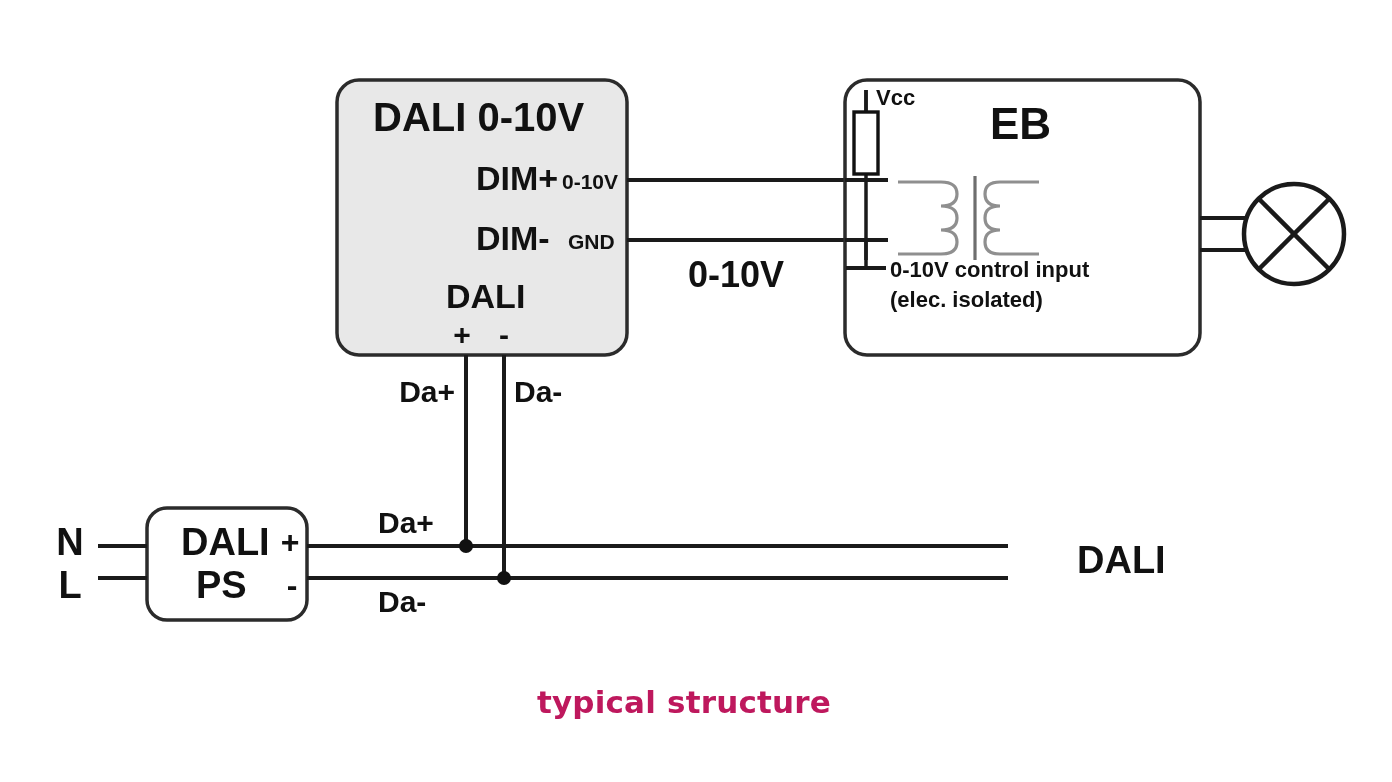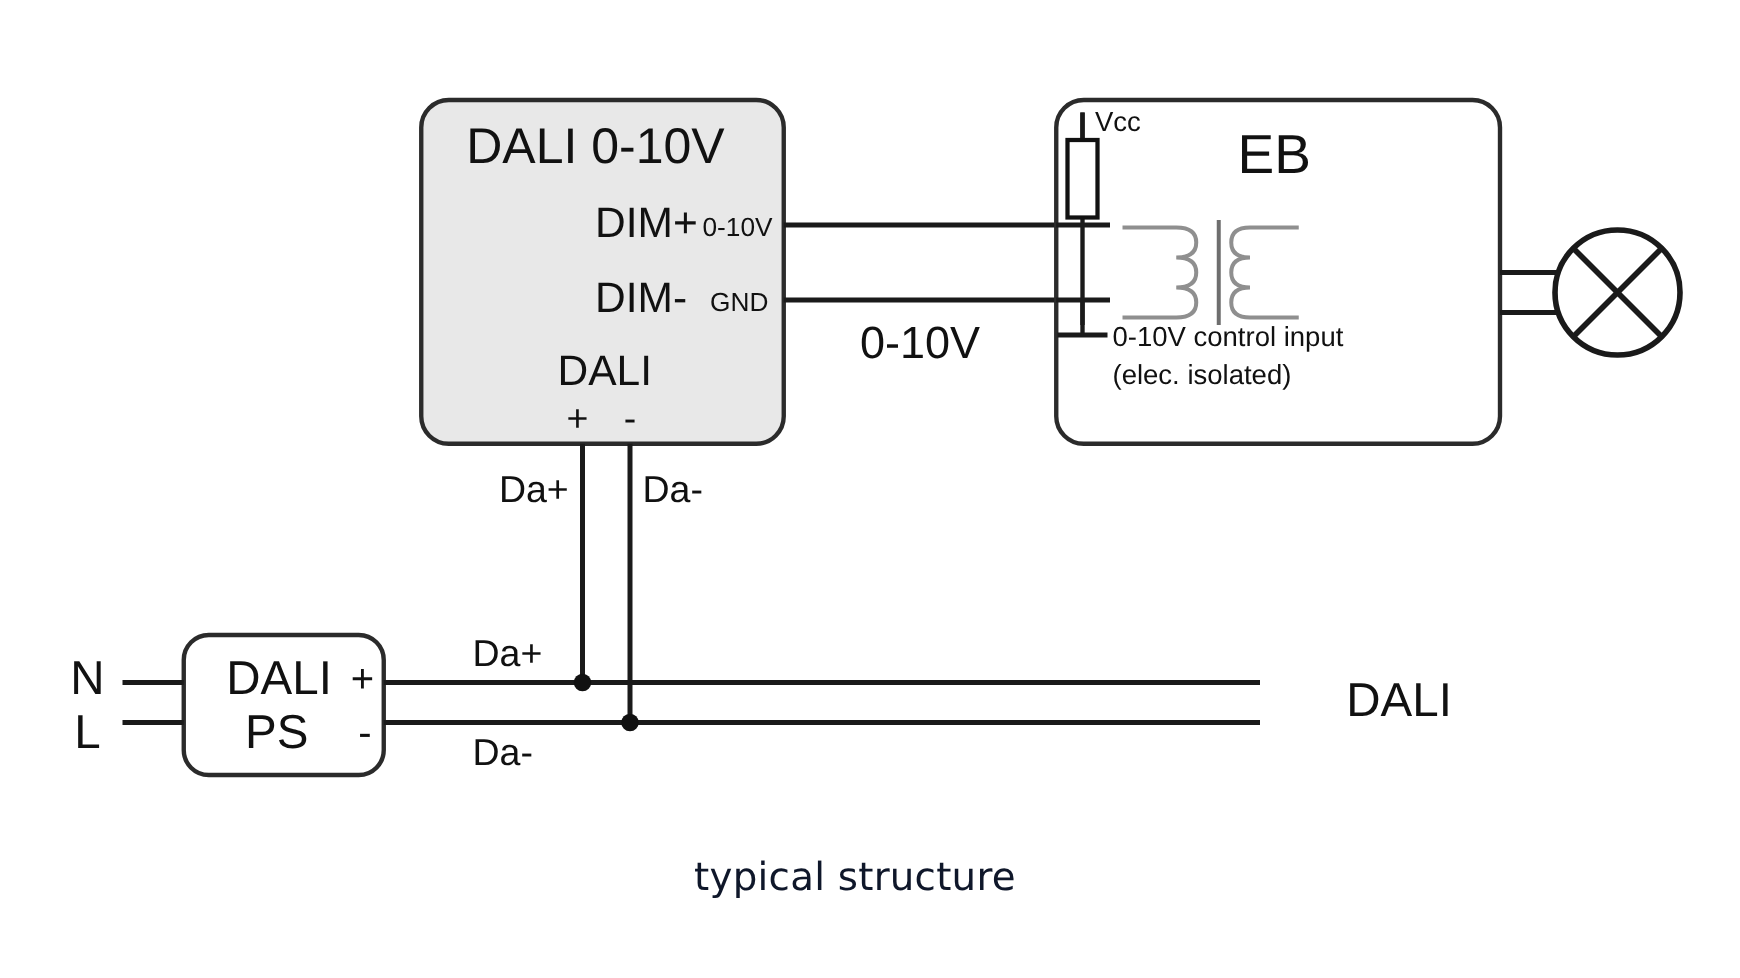--- a/index.html
+++ b/index.html
@@ -12,20 +12,21 @@
     width: 1392px;
     height: 782px;
     font-family: "Liberation Sans", sans-serif;
     overflow: hidden;
   }
   #diagram-root {
     position: relative;
     width: 1392px;
     height: 782px;
     background: #ffffff;
+    font-weight: bold;
   }
   svg.canvas {
     position: absolute;
     top: 0;
     left: 0;
     width: 1392px;
     height: 782px;
   }
   .wire {
     stroke: #1a1a1a;
@@ -94,21 +95,21 @@
   .t-vcc      { font-size: 22px; }
   .t-ctrl     { font-size: 22px; }
   .caption {
     position: absolute;
     left: 0;
     top: 684px;
     width: 1368px;
     text-align: center;
     font-family: "DejaVu Sans", sans-serif;
     font-size: 31px;
-    color: #0f172a;
+    color: #be185d;
     letter-spacing: 0.2px;
   }
 </style>
 </head>
 <body>
 
 <div id="diagram-root">
 
   <svg class="canvas" viewBox="0 0 1392 782" xmlns="http://www.w3.org/2000/svg">
 

